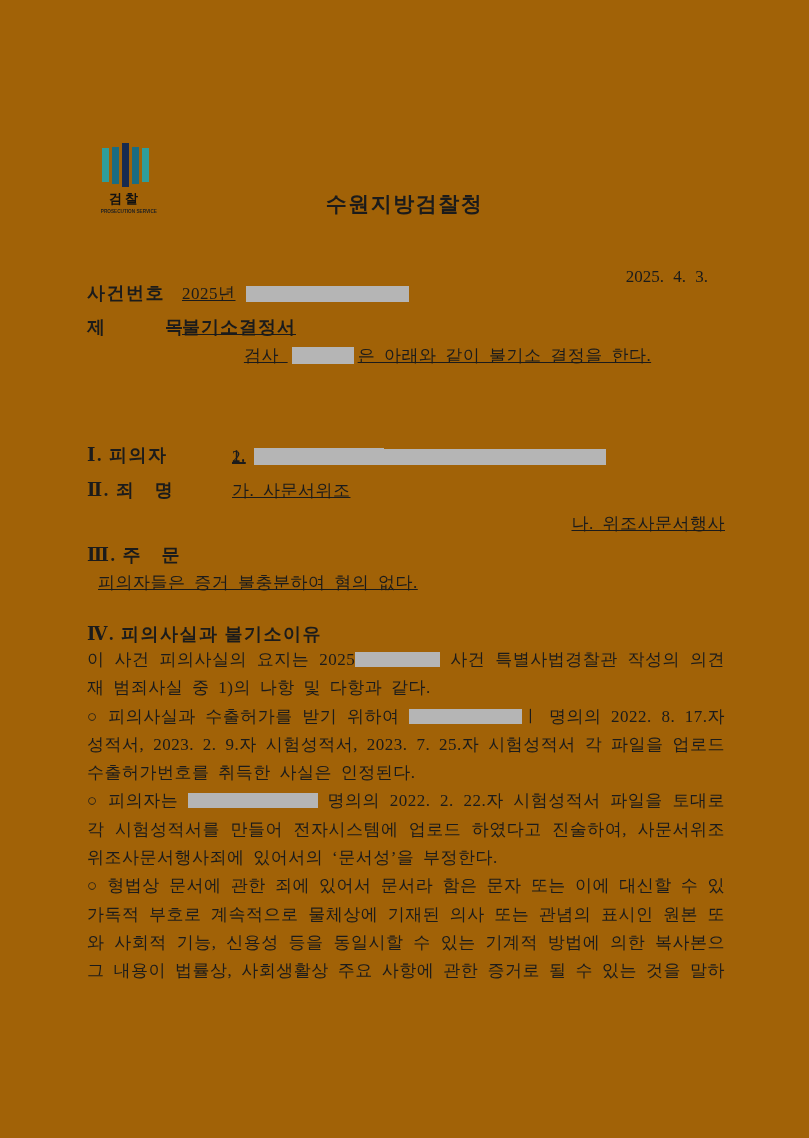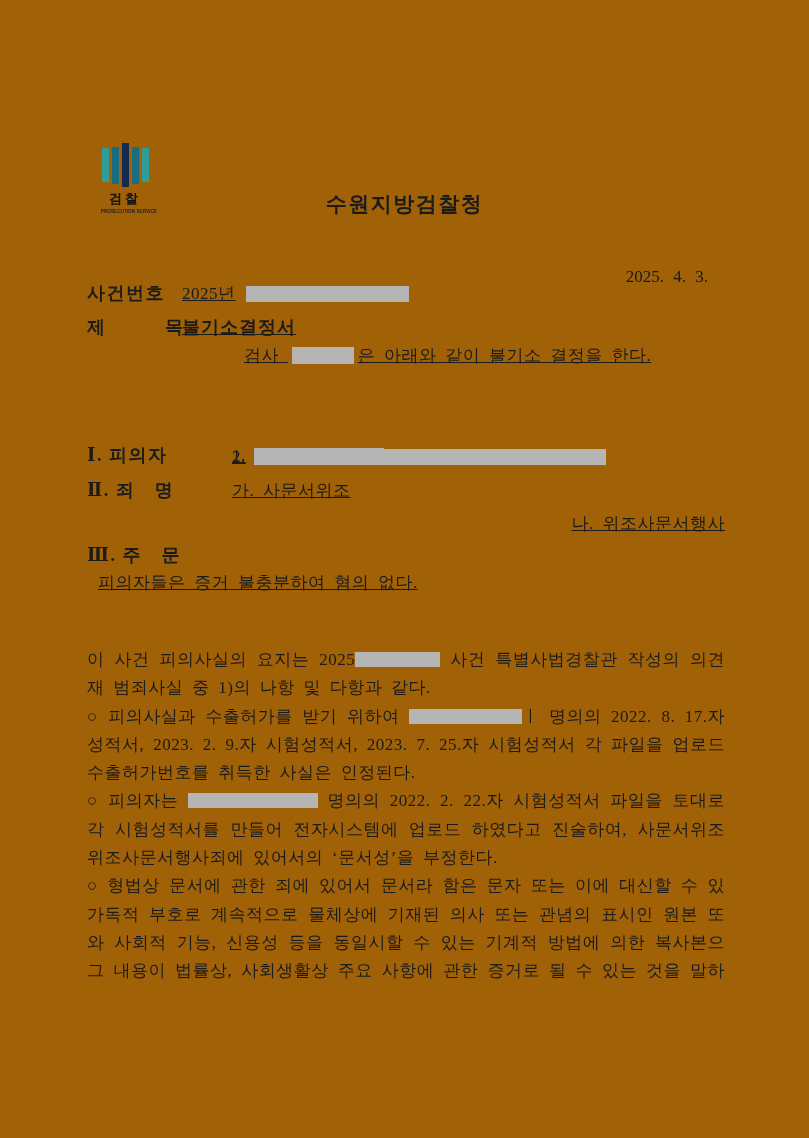--- a/index.html
+++ b/index.html
@@ -94,20 +94,23 @@
     <span class="lbl w145"></span><span>나. 위조사문서행사</span>
   </div>
 
   <div class="row r-s3h">
     <span class="lbl">Ⅲ. 주　문</span>
   </div>
   <div class="row r-s3t">
     <span>피의자들은 증거 불충분하여 혐의 없다.</span>
   </div>
 
+  <div class="row r-s4h">
+    <span class="lbl">Ⅳ. 피의사실과 불기소이유</span>
+  </div>
 
   <div class="body-text">
     <div class="bl j"><span>이 사건 피의사실의 요지는 2025</span><span class="redact" style="width:85px;height:15px;"></span><span> 사건 특별사법경찰관 작성의 의견서 기</span></div>
     <div class="bl pl"><span>재 범죄사실 중 1)의 나항 및 다항과 같다.</span></div>
     <div class="bl j"><span>○ 피의사실과 수출허가를 받기 위하여 </span><span class="redact" style="width:113px;height:15px;"></span><span>ㅣ 명의의 2022. 8. 17.자 시험</span></div>
     <div class="bl j"><span>성적서, 2023. 2. 9.자 시험성적서, 2023. 7. 25.자 시험성적서 각 파일을 업로드하고</span></div>
     <div class="bl pl"><span>수출허가번호를 취득한 사실은 인정된다.</span></div>
     <div class="bl j"><span>○ 피의자는 </span><span class="redact" style="width:130px;height:15px;"></span><span> 명의의 2022. 2. 22.자 시험성적서 파일을 토대로 위</span></div>
     <div class="bl j"><span>각 시험성적서를 만들어 전자시스템에 업로드 하였다고 진술하여, 사문서위조죄 및</span></div>
     <div class="bl pl"><span>위조사문서행사죄에 있어서의 ‘문서성’을 부정한다.</span></div>

